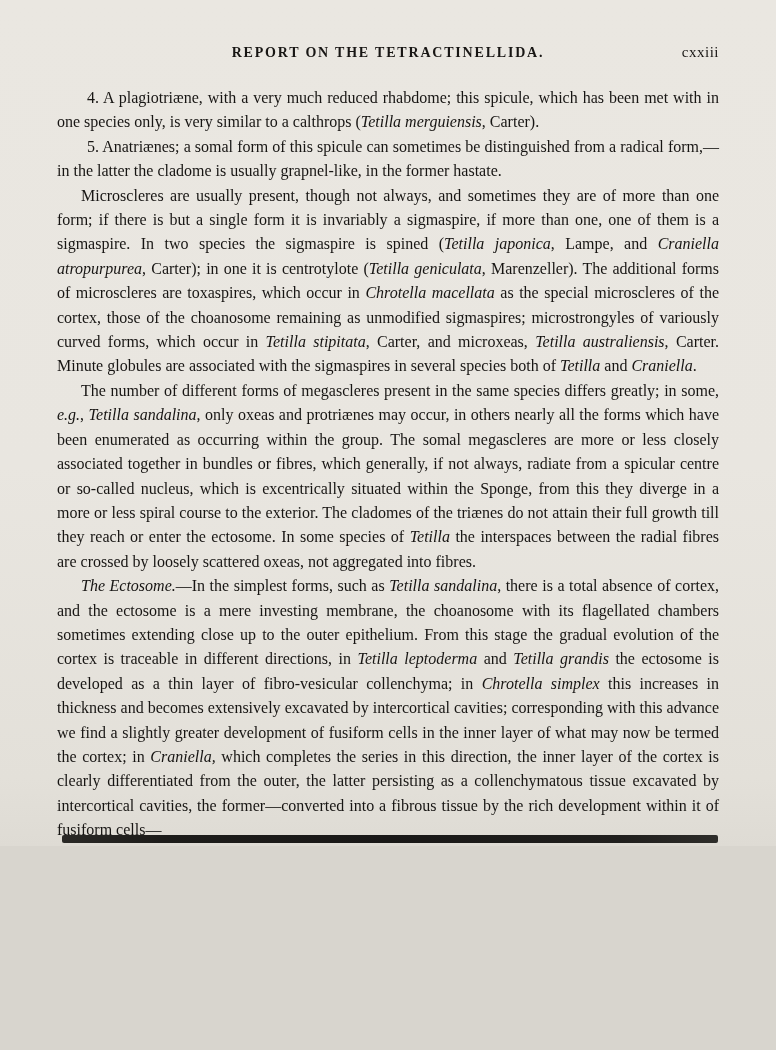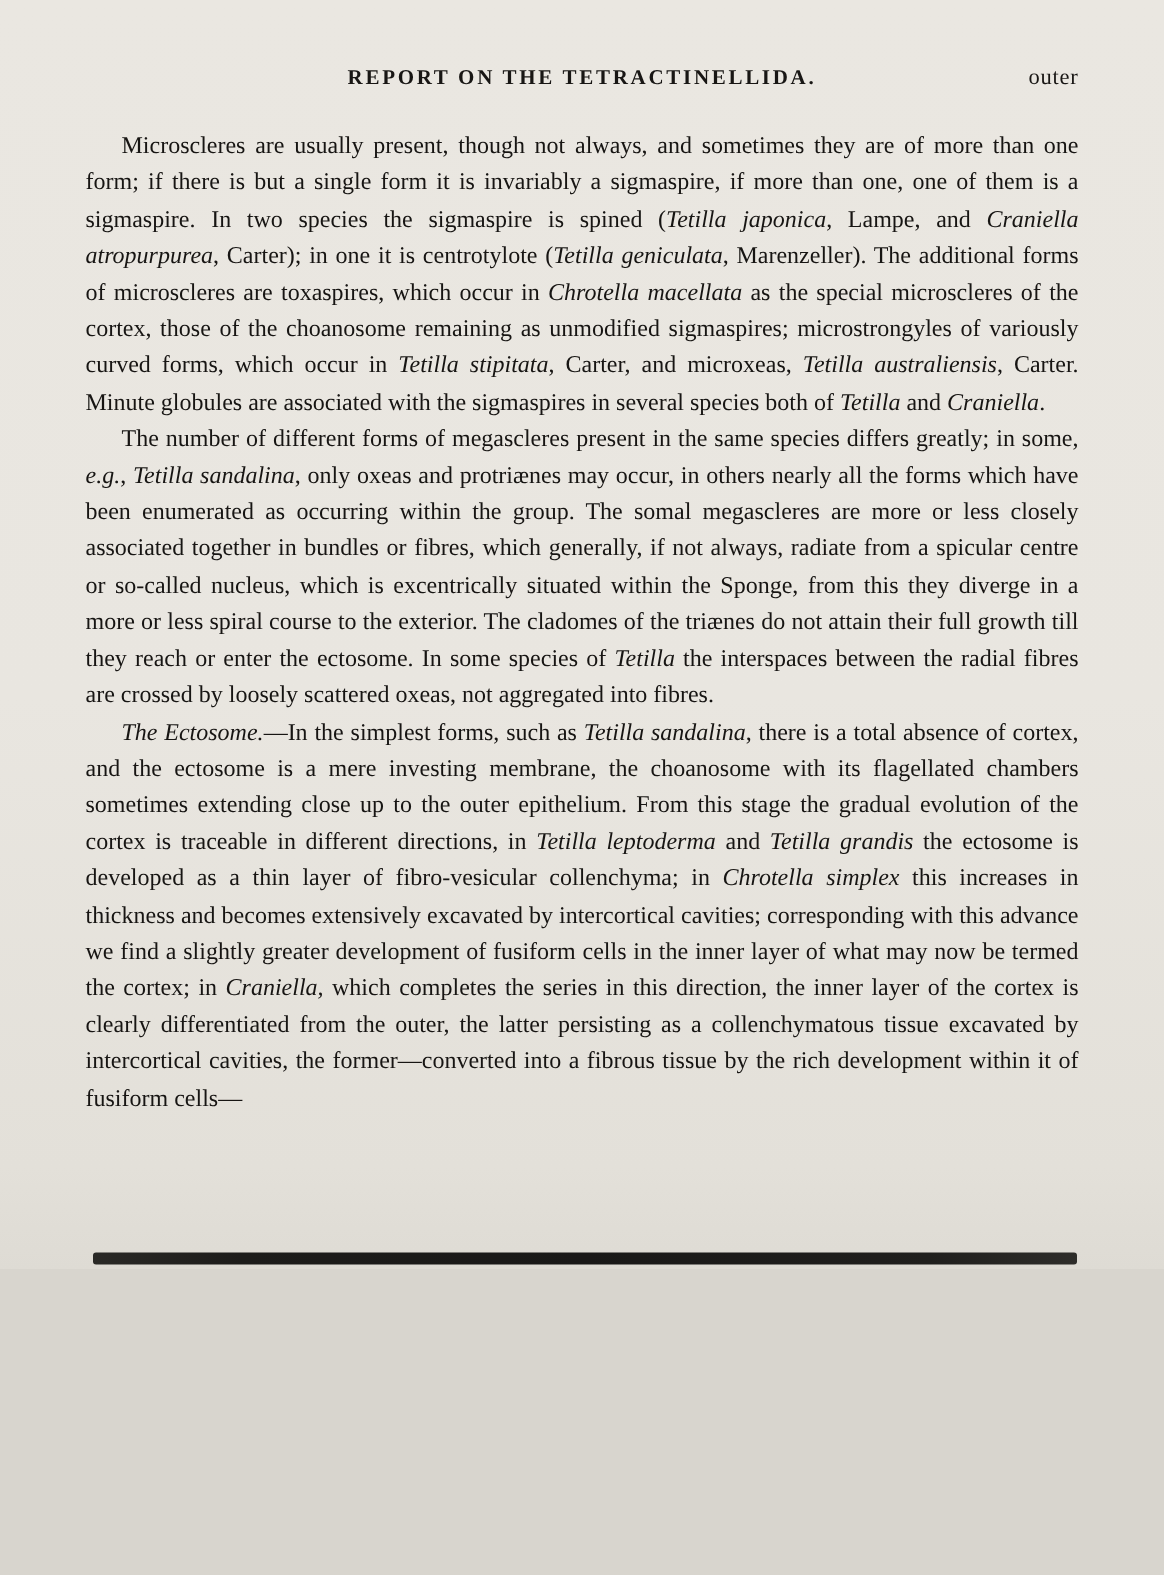--- a/index.html
+++ b/index.html
@@ -73,23 +73,25 @@
     background: linear-gradient(90deg, #2a2926 0%, #1d1c1a 15%, #191817 50%, #201f1d 85%, #2e2d2a 100%);
     border-radius: 2px;
   }
 </style>
 </head>
 <body>
 
 <div class="page">
   <div class="header">
     <div class="running-title">REPORT ON THE TETRACTINELLIDA.</div>
-    <div class="page-number">outer</div>
+    <div class="page-number">cxxiii</div>
   </div>
 
   <div class="page-body">
+      <p class="numbered">4. A plagiotriæne, with a very much reduced rhabdome; this spicule, which has been met with in one species only, is very similar to a calthrops (<em>Tetilla merguiensis</em>, Carter).</p>
+      <p class="numbered">5. Anatriænes; a somal form of this spicule can sometimes be distinguished from a radical form,—in the latter the cladome is usually grapnel-like, in the former hastate.</p>
       <p class="normal">Microscleres are usually present, though not always, and sometimes they are of more than one form; if there is but a single form it is invariably a sigmaspire, if more than one, one of them is a sigmaspire. In two species the sigmaspire is spined (<em>Tetilla japonica</em>, Lampe, and <em>Craniella atropurpurea</em>, Carter); in one it is centrotylote (<em>Tetilla geniculata</em>, Marenzeller). The additional forms of microscleres are toxaspires, which occur in <em>Chrotella macellata</em> as the special microscleres of the cortex, those of the choanosome remaining as unmodified sigmaspires; microstrongyles of variously curved forms, which occur in <em>Tetilla stipitata</em>, Carter, and microxeas, <em>Tetilla australiensis</em>, Carter. Minute globules are associated with the sigmaspires in several species both of <em>Tetilla</em> and <em>Craniella</em>.</p>
       <p class="normal">The number of different forms of megascleres present in the same species differs greatly; in some, <em>e.g.</em>, <em>Tetilla sandalina</em>, only oxeas and protriænes may occur, in others nearly all the forms which have been enumerated as occurring within the group. The somal megascleres are more or less closely associated together in bundles or fibres, which generally, if not always, radiate from a spicular centre or so-called nucleus, which is excentrically situated within the Sponge, from this they diverge in a more or less spiral course to the exterior. The cladomes of the triænes do not attain their full growth till they reach or enter the ectosome. In some species of <em>Tetilla</em> the interspaces between the radial fibres are crossed by loosely scattered oxeas, not aggregated into fibres.</p>
       <p class="normal"><em>The Ectosome.</em>—In the simplest forms, such as <em>Tetilla sandalina</em>, there is a total absence of cortex, and the ectosome is a mere investing membrane, the choanosome with its flagellated chambers sometimes extending close up to the outer epithelium. From this stage the gradual evolution of the cortex is traceable in different directions, in <em>Tetilla leptoderma</em> and <em>Tetilla grandis</em> the ectosome is developed as a thin layer of fibro-vesicular collenchyma; in <em>Chrotella simplex</em> this increases in thickness and becomes extensively excavated by intercortical cavities; corresponding with this advance we find a slightly greater development of fusiform cells in the inner layer of what may now be termed the cortex; in <em>Craniella,</em> which completes the series in this direction, the inner layer of the cortex is clearly differentiated from the outer, the latter persisting as a collenchymatous tissue excavated by intercortical cavities, the former—converted into a fibrous tissue by the rich development within it of fusiform cells—</p>
     </div>
 
   <div class="scan-edge"></div>
 </div>
 
 </body></html>

